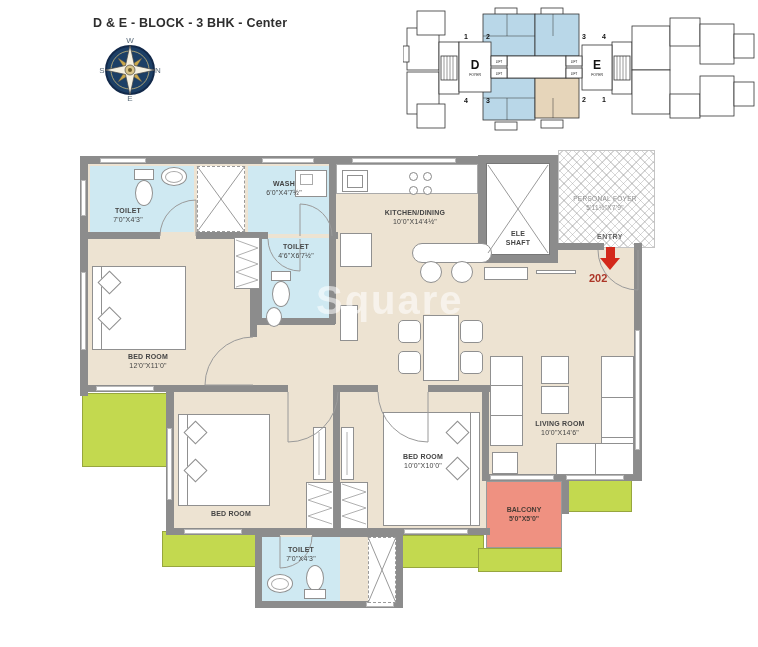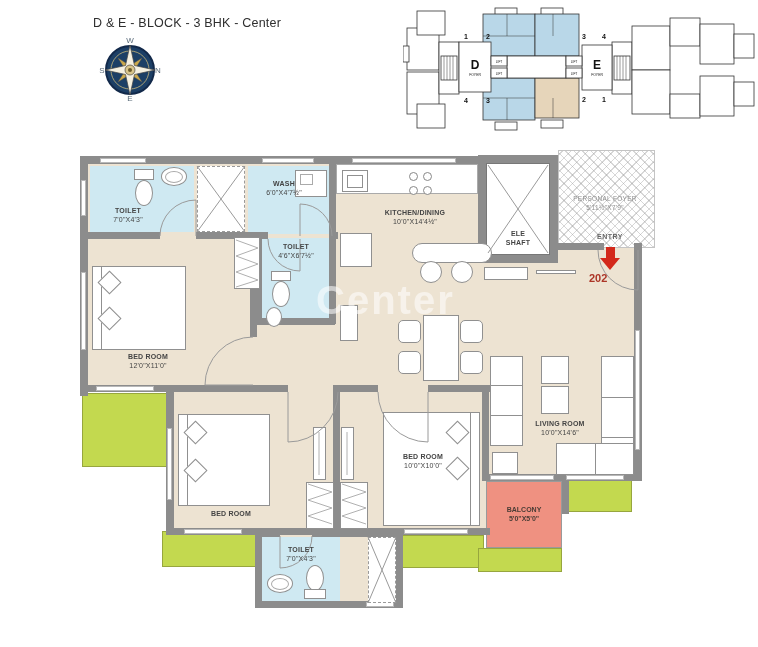--- a/index.html
+++ b/index.html
@@ -17,21 +17,21 @@
       repeating-linear-gradient(-45deg, rgba(150,150,150,.38) 0 1px, transparent 1px 6px);}
   .duct{position:absolute;background:#fff;border:1px dashed #9a9a9a;box-sizing:border-box;}
   .win{position:absolute;background:#fff;border:1px solid #b8b8b8;box-sizing:border-box;}
   .furn{position:absolute;background:#fff;border:1px solid #909090;box-sizing:border-box;}
   .round{border-radius:50%;}
   .pillow{position:absolute;background:#fff;border:1px solid #909090;transform:rotate(45deg);box-sizing:border-box;}
   .label{position:absolute;text-align:center;color:#444;font-size:7px;line-height:1.3;
          font-weight:bold;letter-spacing:.2px;}
   .label .dims{font-weight:normal;}
   .flabel{position:absolute;text-align:center;color:#8f8f8f;font-size:6.5px;line-height:1.35;letter-spacing:.3px;}
-  .title{position:absolute;left:93px;top:16px;font-size:12.5px;font-weight:normal;color:#2e2e2e;letter-spacing:.2px;}
+  .title{position:absolute;left:93px;top:16px;font-size:12.5px;font-weight:bold;color:#2e2e2e;letter-spacing:.2px;}
   .entry-label{position:absolute;text-align:center;color:#666;font-weight:bold;font-size:7px;letter-spacing:.5px;}
   .unitnum{position:absolute;text-align:left;color:#ac3527;font-weight:bold;font-size:11px;}
   .balc-label{position:absolute;text-align:center;color:#4a3c35;font-size:7px;font-weight:bold;line-height:1.3;}
   .watermark{position:absolute;font-size:40px;font-weight:bold;color:rgba(255,255,255,.55);
              letter-spacing:2px;pointer-events:none;}
   svg{display:block;}
 </style>
 </head>
 <body>
 
@@ -283,21 +283,21 @@
       <path d="M368 537 L396 603 M396 537 L368 603"></path>
     </g>
     <g fill="none" stroke="#b0b0b0" stroke-width="1">
       <path d="M236 240 L258 248 L236 256 L258 264 L236 272 L258 280 L236 287"></path>
       <path d="M308 484 L332 492 L308 500 L332 508 L308 516 L332 524"></path>
       <path d="M342 484 L366 492 L342 500 L366 508 L342 516 L366 524"></path>
       <path d="M319 432 L319 475 M347 432 L347 475"></path>
     </g>
   </svg>
 
-  <div class="watermark" style="left:316px;top:278px">Center</div>
+  <div class="watermark" style="left:316px;top:278px">Square</div>
 
   <div class="label" style="left:88px;top:206px;width:80px">
     <div>TOILET</div>
     <div class="dims">7'0"X4'3"</div>
   </div>
   <div class="label" style="left:244px;top:179px;width:80px">
     <div>WASH</div>
     <div class="dims">6'0"X4'7½"</div>
   </div>
   <div class="label" style="left:256px;top:242px;width:80px">

